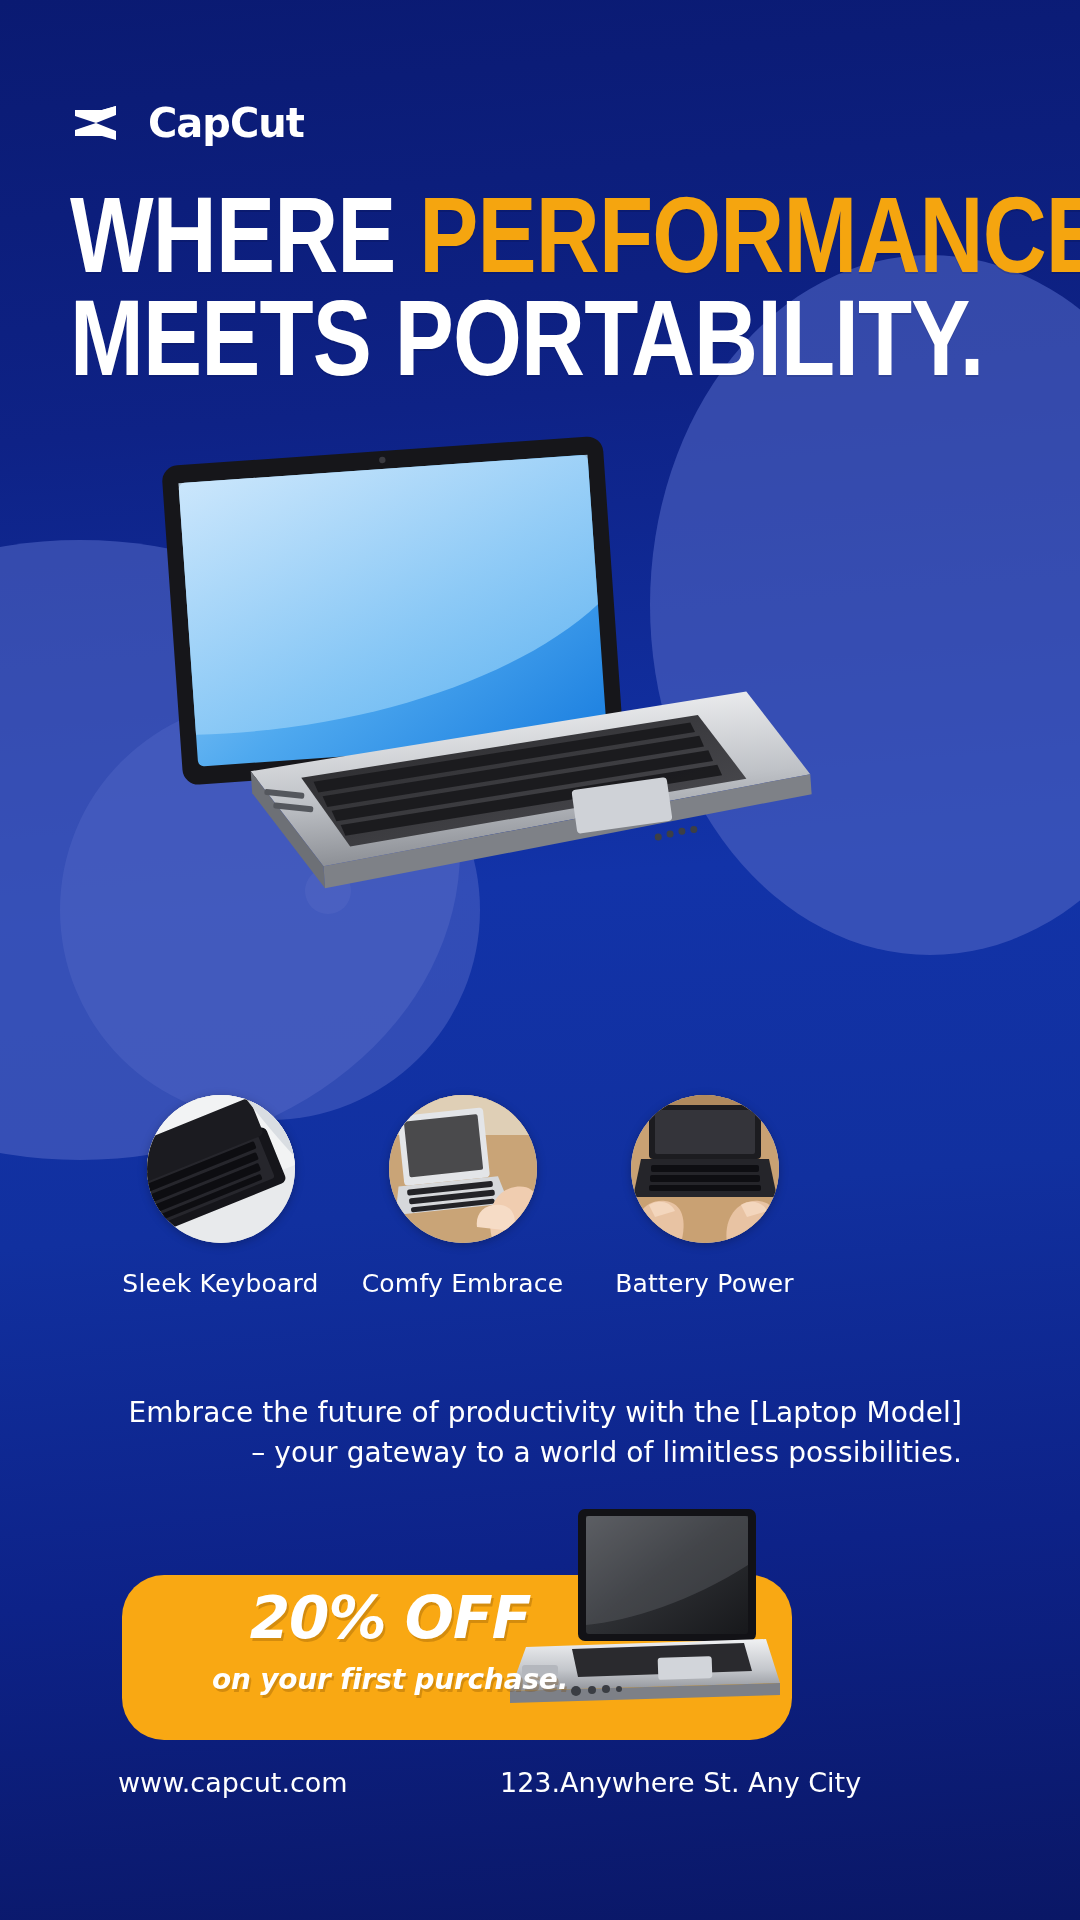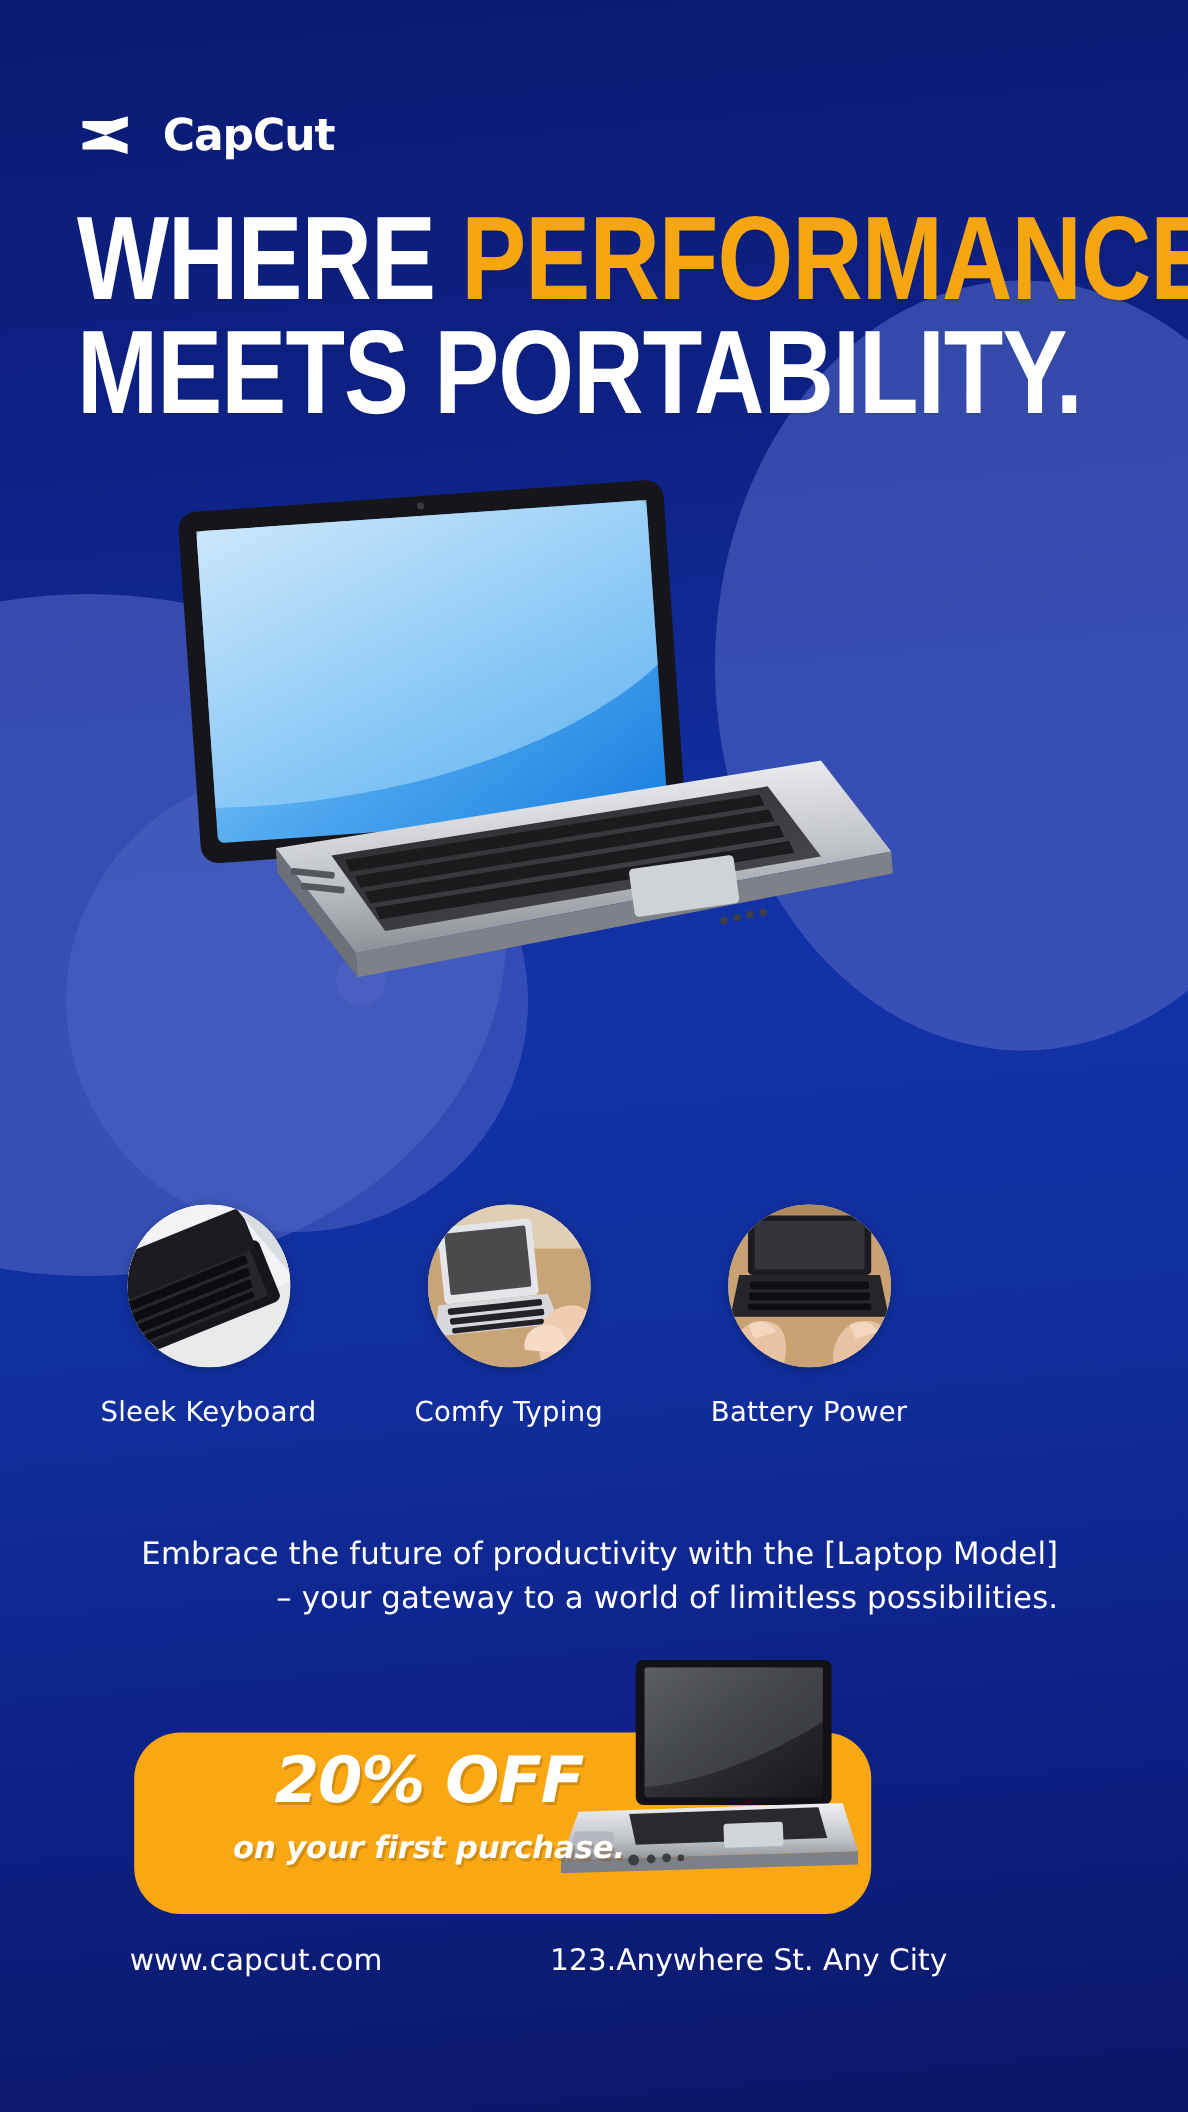--- a/index.html
+++ b/index.html
@@ -58,21 +58,21 @@
   
   .hero{
     position:absolute; left:145px; top:425px;
     width:680px; height:480px;
   }
   .hero svg{ width:100%; height:100%; display:block; }
 
   
   .features{
     position:absolute; left:0; top:1095px; width:925px;
-    display:flex; justify-content:center; gap:98px;align-items:flex-end;
+    display:flex; justify-content:center; gap:67px;align-items:flex-end;
   }
   .feature{ width:175px; display:flex; flex-direction:column; align-items:center; }
   .feature-thumb{
     width:148px; height:148px; border-radius:50%;
     overflow:hidden; position:relative; background:#c9ccd2;
     box-shadow:0 2px 10px rgba(0,0,0,.25);
   }
   .feature-thumb svg{ width:100%; height:100%; display:block; }
   .feature-label{
     margin-top:26px; color:#fff; font-size:25px; letter-spacing:.2px;
@@ -242,21 +242,21 @@
               <rect x="16" y="90" width="86" height="6" rx="2"></rect>
               <rect x="17" y="99" width="86" height="6" rx="2"></rect>
               <rect x="18" y="108" width="84" height="5" rx="2"></rect>
             </g>
           </g>
           <path d="M104 148 C96 118 104 96 126 92 C146 89 152 104 148 120 L148 148 Z" fill="#f0cdb0"></path>
           <path d="M88 132 C86 118 96 108 112 110 C126 112 128 126 124 136 Z" fill="#f6dcc6"></path>
           <path d="M118 148 C120 130 134 122 148 126 L148 148 Z" fill="#ffffff" opacity=".75"></path>
         </svg>
       </div>
-      <div class="feature-label">Comfy Typing</div>
+      <div class="feature-label">Comfy Embrace</div>
     </div>
 
 
     <div class="feature">
       <div class="feature-thumb">
         <svg viewBox="0 0 148 148" aria-hidden="true">
           <rect width="148" height="148" fill="#c9a173"></rect>
           <rect x="0" y="0" width="148" height="26" fill="#b08a5e"></rect>
           <g>
             <rect x="18" y="10" width="112" height="54" rx="4" fill="#1c1c20"></rect>

